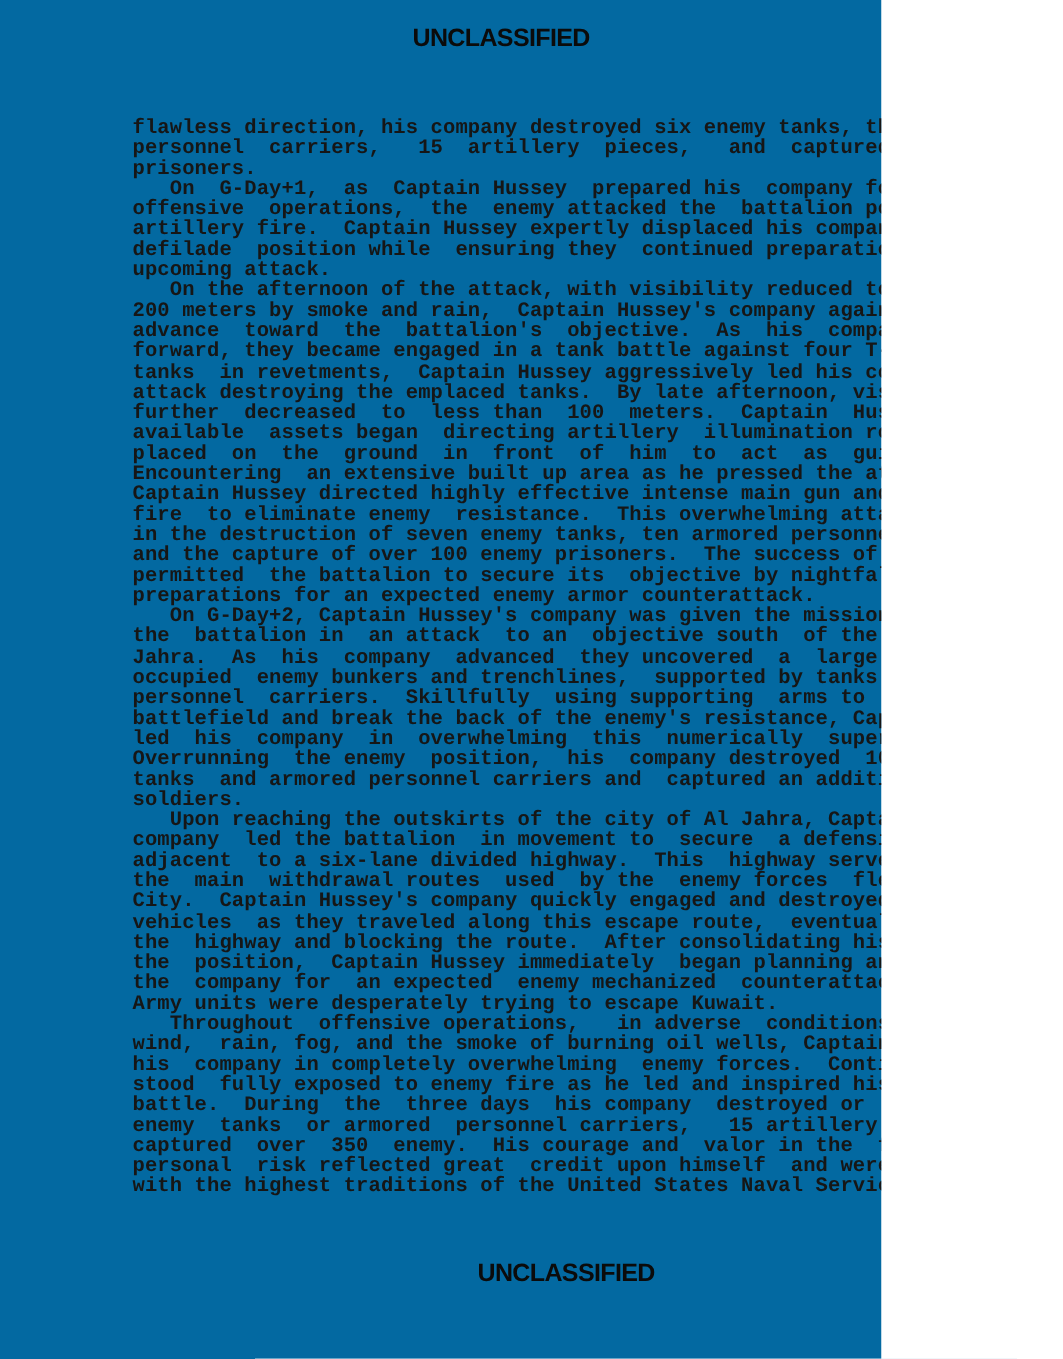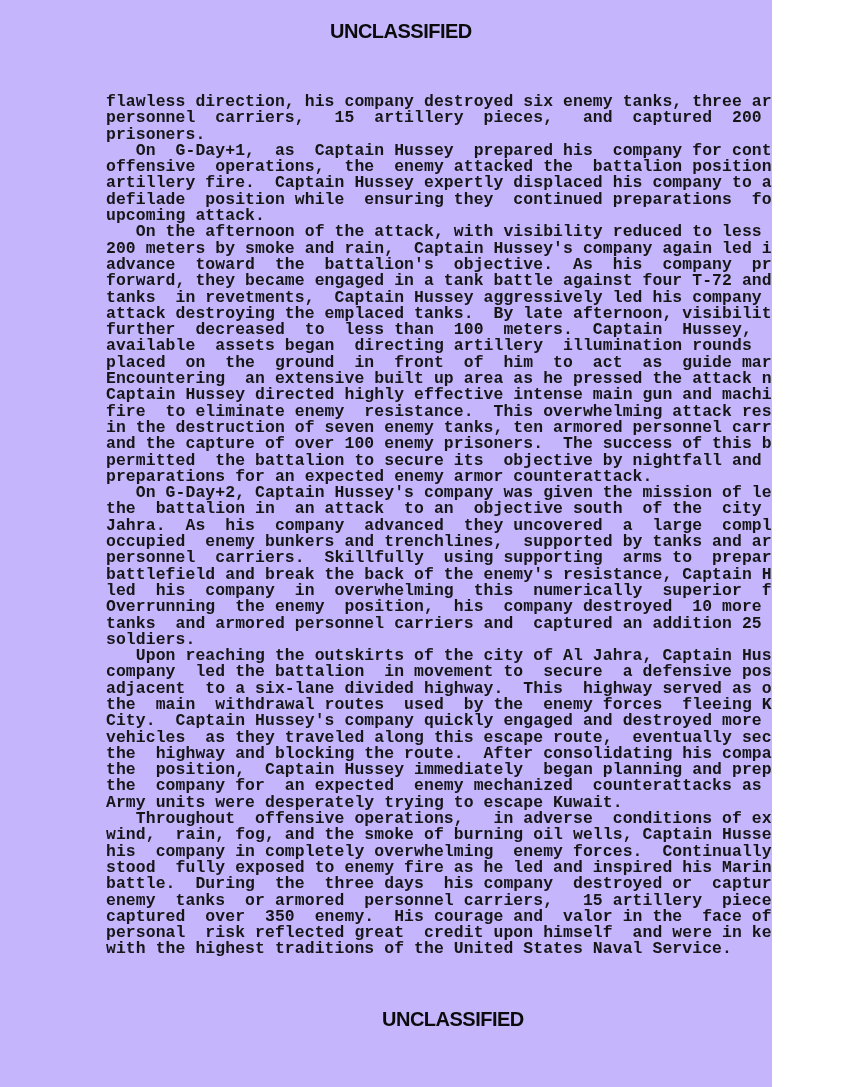--- a/index.html
+++ b/index.html
@@ -2,23 +2,23 @@
 <html><head>
 <meta charset="utf-8">
 <style>
   html, body {
     margin: 0;
     padding: 0;
     background: #ffffff;
   }
   .page {
     position: relative;
-    width: 772px;
+    width: 705px;
     height: 1087px;
-    background: #c4b5fd;
+    background: #0369a1;
     overflow: hidden;
   }
   .classification {
     position: absolute;
     font-family: "Liberation Sans", sans-serif;
     font-weight: bold;
     font-size: 20px;
     letter-spacing: -0.5px;
     color: #0b0b0b;
     white-space: nowrap;

